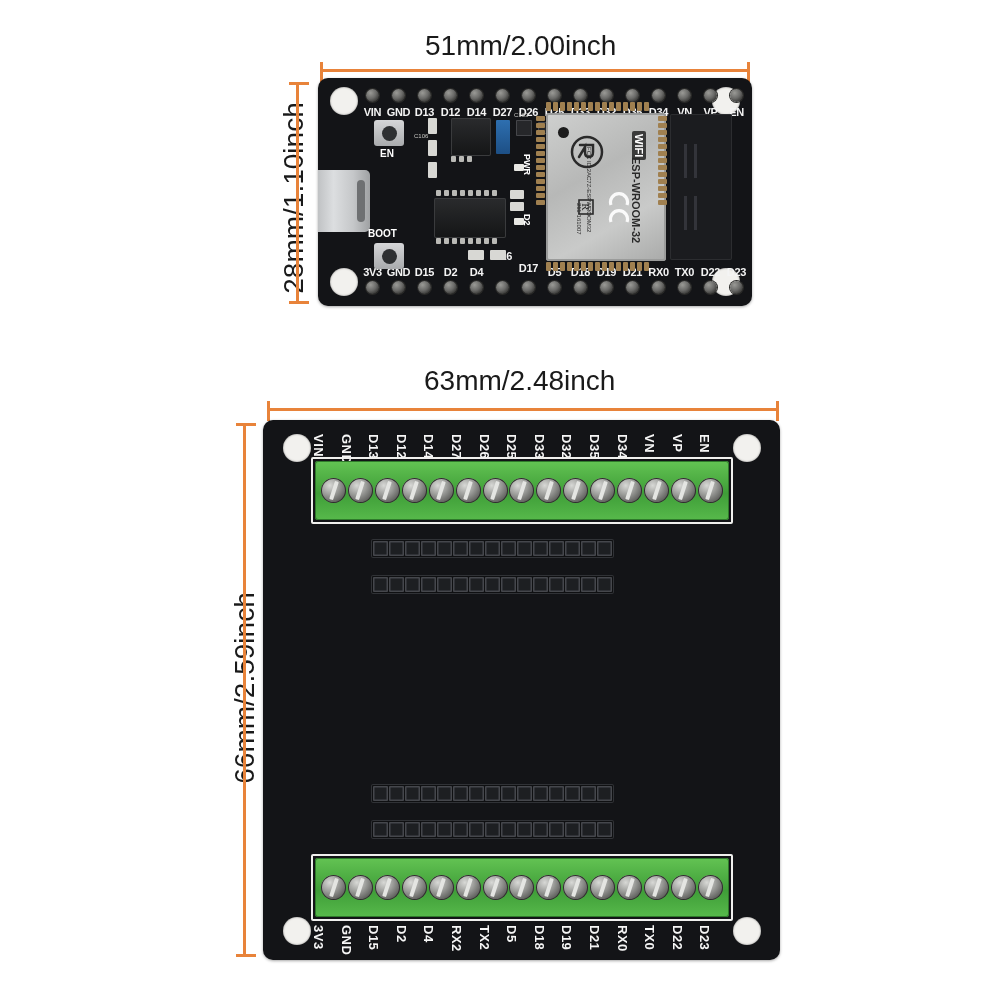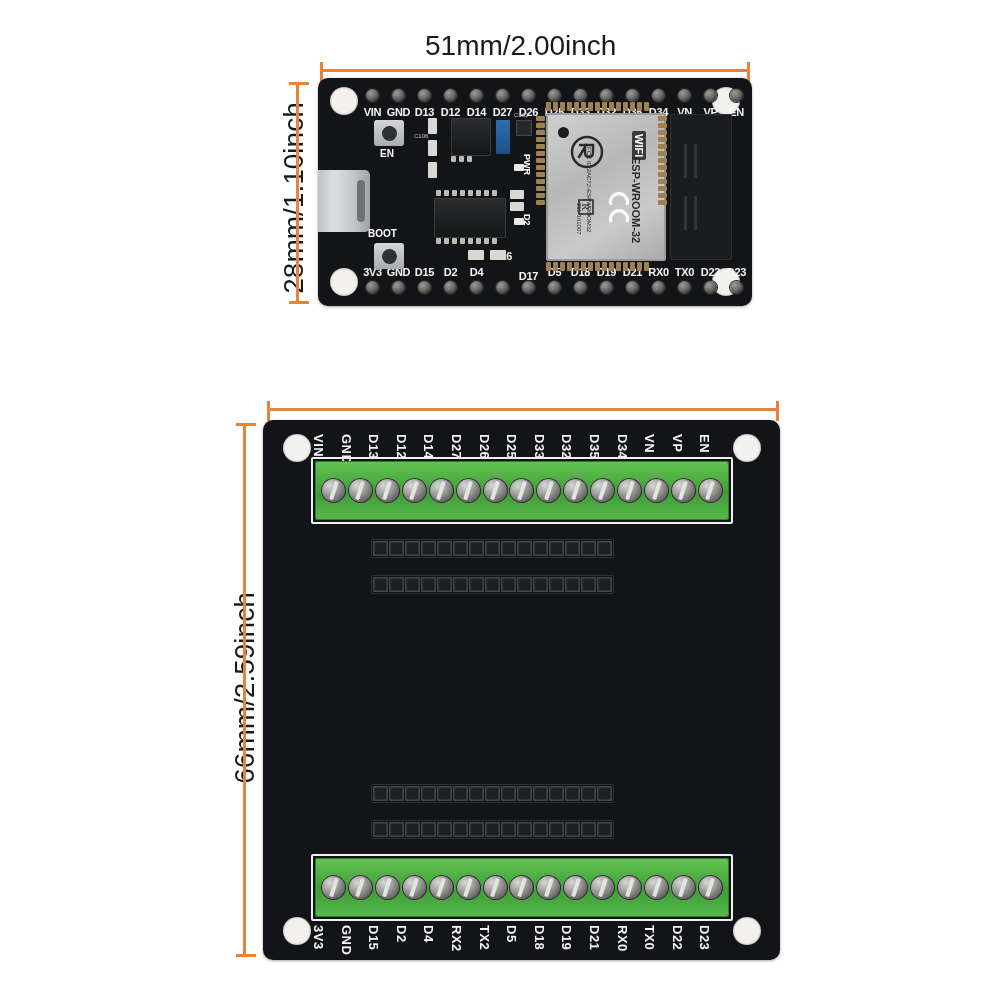--- a/index.html
+++ b/index.html
@@ -386,21 +386,21 @@
         <div class="pinlabel-h" style="left:405px; top:28px; width:27px;">EN</div>
       </div>
 
     <div id="devboard-bot-labels">
         <div class="pinlabel-h" style="left:41px; top:188px; width:27px;">3V3</div>
         <div class="pinlabel-h" style="left:67px; top:188px; width:27px;">GND</div>
         <div class="pinlabel-h" style="left:93px; top:188px; width:27px;">D15</div>
         <div class="pinlabel-h" style="left:119px; top:188px; width:27px;">D2</div>
         <div class="pinlabel-h" style="left:145px; top:188px; width:27px;">D4</div>
         <div class="pinlabel-h" style="left:171px; top:172px; width:27px;">D16</div>
-        <div class="pinlabel-h" style="left:197px; top:192px; width:27px;">D17</div>
+        <div class="pinlabel-h" style="left:197px; top:184px; width:27px;">D17</div>
         <div class="pinlabel-h" style="left:223px; top:188px; width:27px;">D5</div>
         <div class="pinlabel-h" style="left:249px; top:188px; width:27px;">D18</div>
         <div class="pinlabel-h" style="left:275px; top:188px; width:27px;">D19</div>
         <div class="pinlabel-h" style="left:301px; top:188px; width:27px;">D21</div>
         <div class="pinlabel-h" style="left:327px; top:188px; width:27px;">RX0</div>
         <div class="pinlabel-h" style="left:353px; top:188px; width:27px;">TX0</div>
         <div class="pinlabel-h" style="left:379px; top:188px; width:27px;">D22</div>
         <div class="pinlabel-h" style="left:405px; top:188px; width:27px;">D23</div>
       </div>
     <div id="devboard-bot-pads">
@@ -576,20 +576,21 @@
         <span></span>
         <span></span>
         <span></span>
         <span></span>
         <span></span>
         <span></span>
         <span></span>
       </div>
   </div>
 
+  <div class="dim-label" id="lbl-ad-width" style="left:424px; top:365px; font-size:28px;">63mm/2.48inch</div>
 
   <div class="dim-line-h" style="left:267px; top:408px; width:512px;"></div>
   <div class="dim-cap-v" style="left:267px; top:401px;"></div>
   <div class="dim-cap-v" style="left:776px; top:401px;"></div>
 
   <div class="dim-label vert-text" id="lbl-ad-height" style="left:105px; top:672px; width:280px; font-size:28px; text-align:center;">66mm/2.59inch</div>
 
   <div class="dim-line-v" style="left:243px; top:423px; height:534px;"></div>
   <div class="dim-cap-h" style="left:236px; top:423px;"></div>
   <div class="dim-cap-h" style="left:236px; top:954px;"></div>

